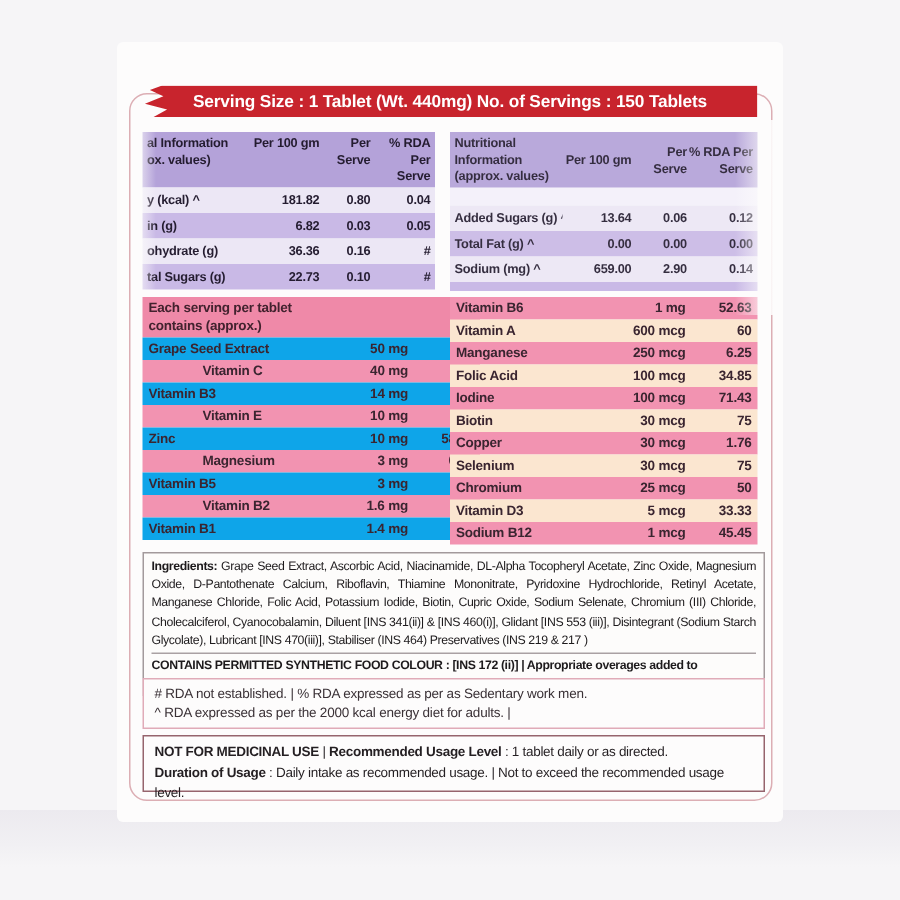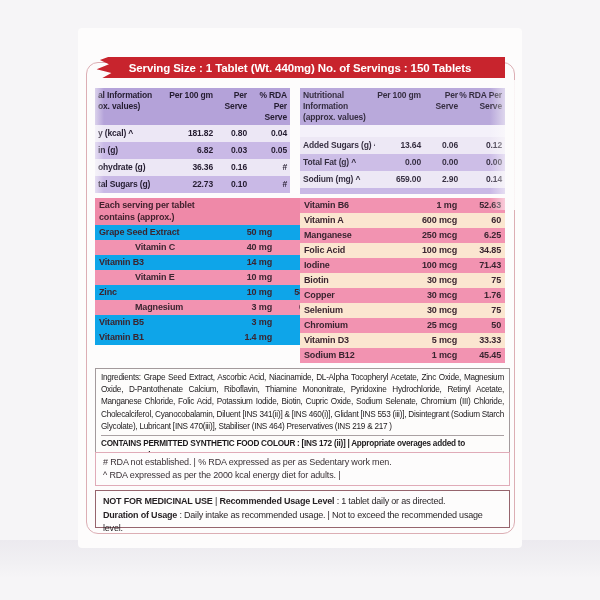--- a/index.html
+++ b/index.html
@@ -41,21 +41,21 @@
   .phead .hc { text-align:right; line-height:11px; }
   .prow { display:flex; height:17px; line-height:17px; padding:0 3px; }
   .prow .lbl { flex:1; overflow:hidden; white-space:nowrap; }
   .prow .num { text-align:right; }
   .t-left  .c1{width:46px;} .t-left  .c2{width:34px;} .t-left  .c3{width:40px;}
   .t-right .c1{width:46px;} .t-right .c2{width:37px;} .t-right .c3{width:44px;}
   .ptable .alt-a { background:#ece7f5; }
   .ptable .alt-b { background:#c9b9e6; }
   .pspacer { height:12px; background:#f4f1fa; }
   .pstrip  { height:6px;  background:#c9b9e6; }
-  .t-right .phead, .t-right .prow { opacity:0.92; }
+  .t-right .phead, .t-right .prow { opacity:0.92;align-items:center; }
   
   .stable {
     position:absolute; top:170px; font-size:9px; font-weight:700;
     color:#3a2530; letter-spacing:-0.15px;
   }
   .stable.s-left  { left:17px;  width:225px; }
   .stable.s-right { left:222px; width:205px; }
   .shead { background:#ef89a8; padding:2px 4px; min-height:27px; line-height:11.5px; color:#42222e; }
   .srow { display:flex; height:15px; line-height:15px; padding:0 4px; }
   .srow .nm { flex:1; overflow:hidden; white-space:nowrap; }
@@ -66,21 +66,21 @@
   .s-right .alt-a { background:#f293b1; }
   .s-right .alt-b { background:#fbe6d0; }
   
   .ingbox {
     position:absolute; left:17px; width:415px; top:340px;
     border:1px solid #a39a9c; background:#fdfcfb;
     padding:3px 5px 2px 5px;
     font-size:8.2px; line-height:12.2px; letter-spacing:-0.25px; color:#1d1a1c;
     text-align:justify;
   }
-  .ingbox b { font-weight:400; }
+  .ingbox b { font-weight:700; }
   .contains-line {
     border-top:1px solid #aaa1a3; margin-top:2px; padding-top:2px;
     font-weight:700; text-align:left; line-height:11.5px;
   }
   .rdabox {
     position:absolute; left:17px; width:415px; top:424px; height:34px;
     border:1px solid #e0abb8; background:#fdfcfc;
     padding:3px 7px; font-size:9px; line-height:13px;
     color:#3a3136; letter-spacing:-0.15px;
   }
@@ -242,20 +242,25 @@
           <div class="amt">3 mg</div>
           <div class="rda">0.68</div>
         </div>
 
         <div class="srow alt-a">
           <div class="nm">Vitamin B5</div>
           <div class="amt">3 mg</div>
           <div class="rda">60</div>
         </div>
 
+        <div class="srow alt-b">
+          <div class="nm">Vitamin B2</div>
+          <div class="amt">1.6 mg</div>
+          <div class="rda">80</div>
+        </div>
 
         <div class="srow alt-a">
           <div class="nm">Vitamin B1</div>
           <div class="amt">1.4 mg</div>
           <div class="rda">100</div>
         </div>
       </div>
   </div>
 
   <div class="stable s-right">

